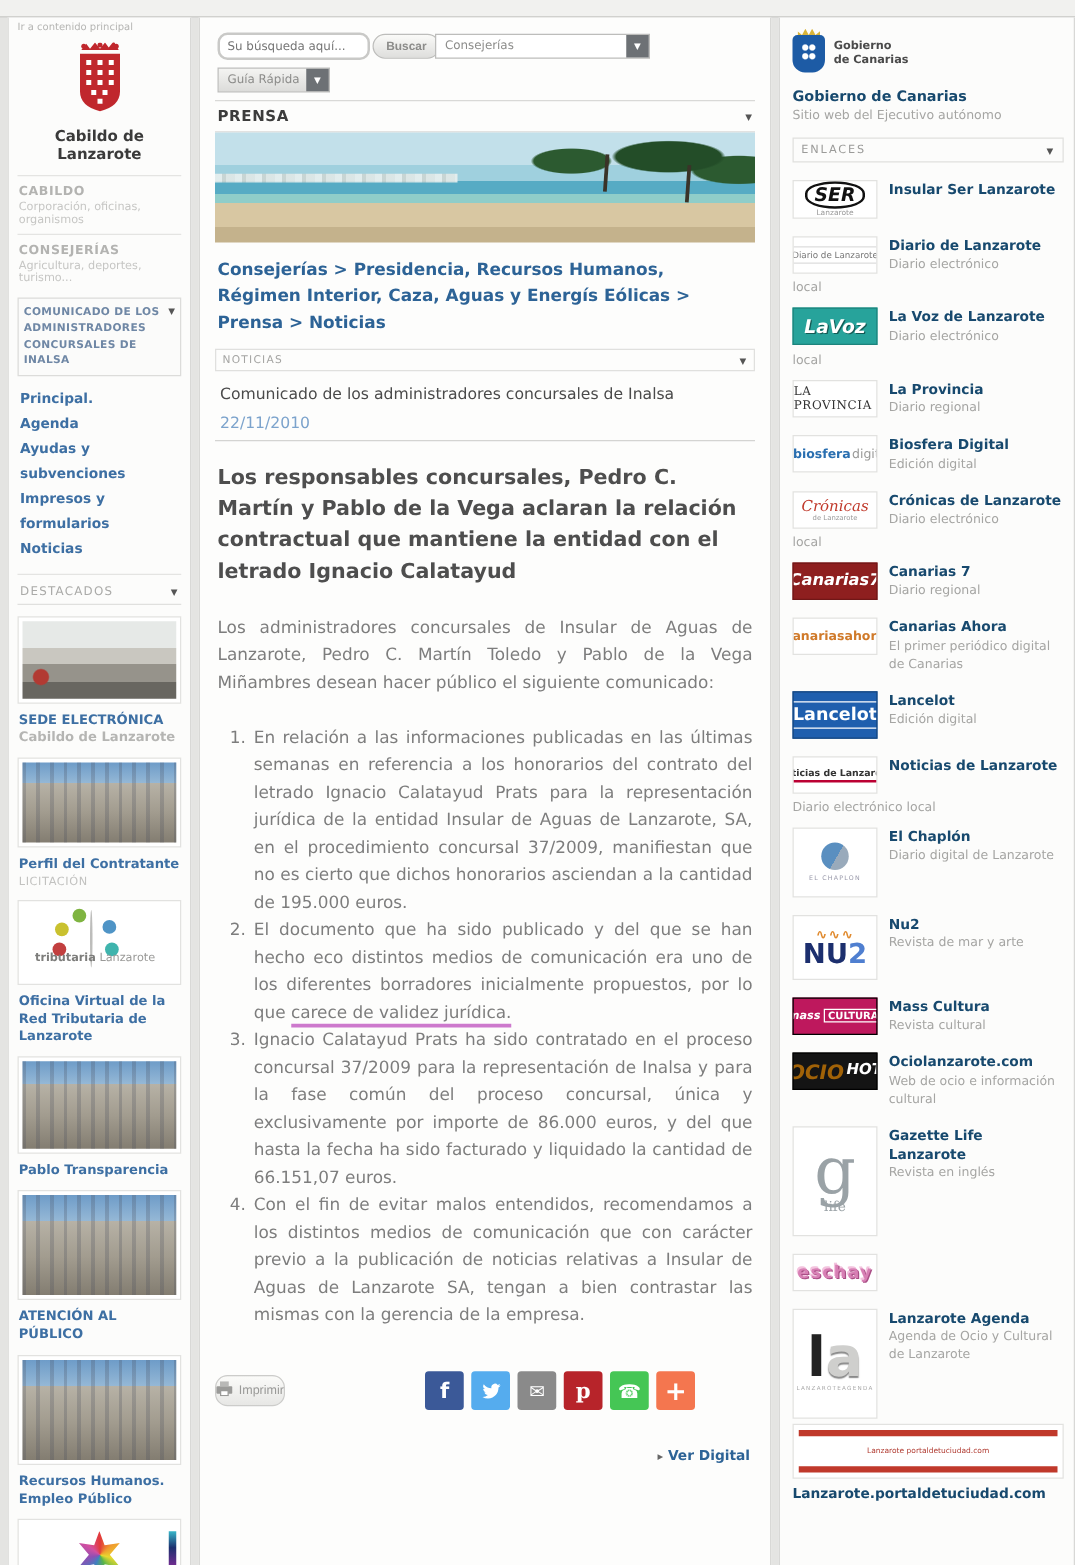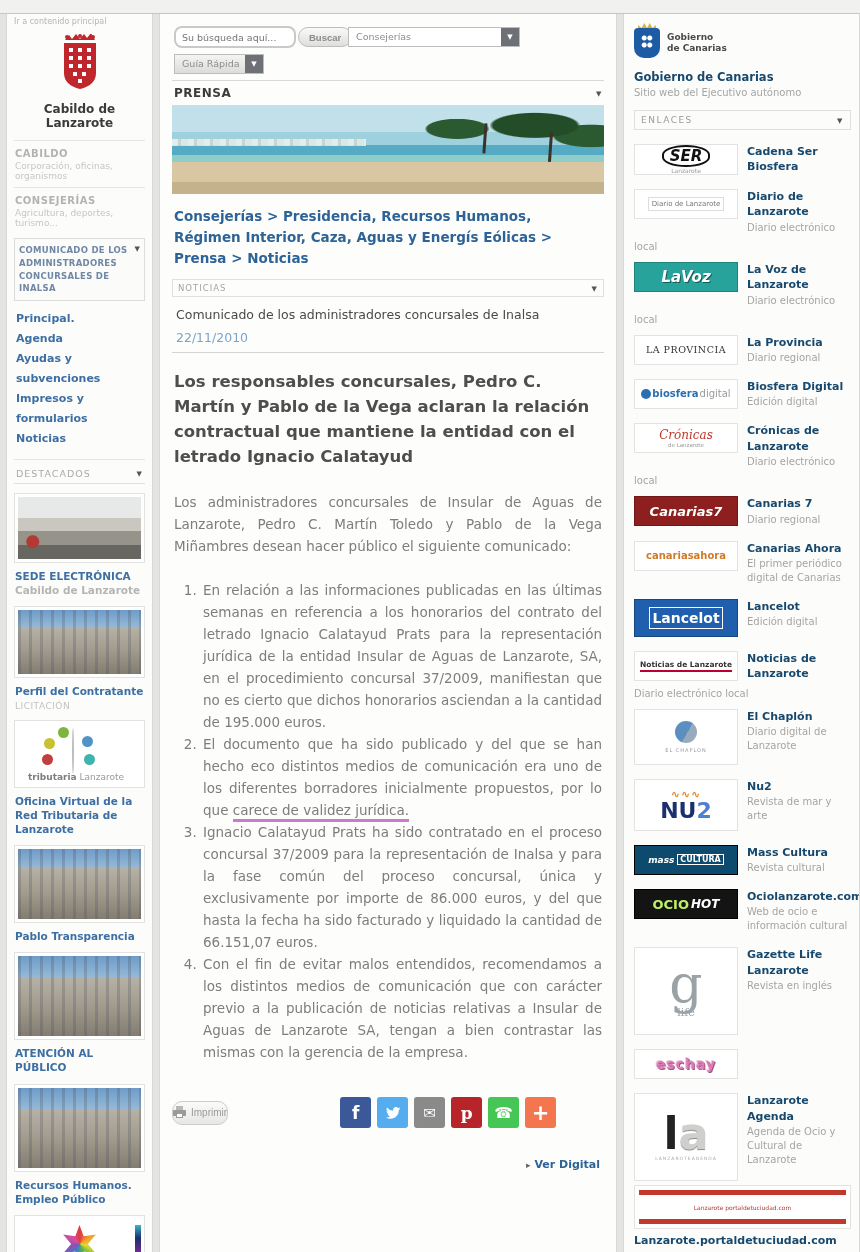--- a/index.html
+++ b/index.html
@@ -40,21 +40,21 @@
   .cap .gy{color:#b5b5b3;font-weight:bold;}
   .subcap{font-size:9px;color:#c2c2c0;margin:0 1px 4px;letter-spacing:.5px;}
   .trib{height:60px;position:relative;background:#fff;}
   .trib i{position:absolute;border-radius:50%;width:11px;height:11px;}
   .trib .stem{position:absolute;left:54px;top:4px;width:2px;height:46px;background:#bdbdbb;}
   .trib .b1{background:#7fb441;left:40px;top:3px;}
   .trib .b2{background:#c9c12f;left:26px;top:14px;}
   .trib .b3{background:#4f94c6;left:64px;top:12px;}
   .trib .b4{background:#c23f3f;left:24px;top:30px;}
   .trib .b5{background:#3fb4ad;left:66px;top:30px;}
-  .tribtxt{position:absolute;left:10px;bottom:2px;font-size:9px;color:#9a9a98;}
+  .tribtxt{position:absolute;left:10px;bottom:12px;font-size:9px;color:#9a9a98;}
   .tribtxt b{color:#7d7d7b;}
   .guia{height:92px;position:relative;background:#fff;text-align:center;}
   .guia .star{width:38px;height:38px;margin:6px auto 2px;
       background:conic-gradient(#e23a3a,#f09c2e,#e8d930,#58b548,#3f7fc0,#8e4fb4,#d44fa0,#e23a3a);
       clip-path:polygon(50% 0,61% 30%,93% 25%,72% 50%,93% 75%,61% 70%,50% 100%,39% 70%,7% 75%,28% 50%,7% 25%,39% 30%);}
   .guia .rain{position:absolute;right:0;top:0;width:6px;height:100%;
       background:linear-gradient(180deg,#37b6c9,#1c2f6e,#6a2d8e,#c2318e,#d13b3b,#e08a2e,#ded32e,#59b04a);}
 
   .shield-blue{width:26px;height:30px;background:#1d5ba5;border-radius:4px 4px 10px 10px;position:relative;display:inline-block;}
   .shield-blue:before{content:"";position:absolute;left:4px;top:-5px;right:4px;height:5px;
@@ -115,21 +115,21 @@
   .vernot .tri{color:#666;font-size:9px;}
 
   
   .gcb{display:flex;gap:7px;align-items:center;padding:4px 0 2px;}
   .gcb .gtxt{font-size:9px;font-weight:bold;color:#4a4a4a;line-height:1.25;}
   .gname{font-size:11.5px;font-weight:bold;color:#17496e;margin-top:10px;}
   .gdesc{font-size:10px;color:#a5a5a3;margin:3px 0 12px;}
   .ebar{display:flex;justify-content:space-between;align-items:center;border:1px solid #e0e0de;
       padding:4px 6px;font-size:9px;color:#9b9b99;letter-spacing:1.5px;margin-bottom:4px;}
   .rlink{display:flex;gap:9px;align-items:flex-start;padding:10px 0 4px;}
-  .rlogo{width:104px;min-height:30px;box-sizing:border-box;border:1px solid #e2e2e0;background:#fff;
+  .rlogo{width:68px;min-height:30px;box-sizing:border-box;border:1px solid #e2e2e0;background:#fff;
       display:flex;flex-direction:column;align-items:center;justify-content:center;flex:none;overflow:hidden;}
   .rtxt{flex:1;min-width:0;}
   .rname{font-size:11px;font-weight:bold;color:#17496e;line-height:1.4;}
   .rdesc{font-size:10px;color:#a5a5a3;line-height:1.4;margin-top:1px;}
   .rextra{font-size:10px;color:#a5a5a3;padding:2px 0 0;}
   .lg-ser .big{font-size:15px;font-weight:bold;color:#111;border:2px solid #111;border-radius:50%/45%;padding:0 6px;font-style:italic;}
   .lg-ser .sml{font-size:6px;color:#999;}
   .lg-plain{font-size:7px;color:#777;border:1px solid #ddd;padding:2px 3px;white-space:nowrap;}
   .lg-lavoz{background:#27a39b;border-color:#1d837c;}
   .lg-lavoz .big{color:#fff;font-size:15px;font-weight:bold;font-style:italic;text-shadow:1px 1px 0 #145a55;}
@@ -146,27 +146,27 @@
   .lg-lan{background:#1f5fae;border-color:#16477f;height:38px;}
   .lg-lan .big{color:#fff;font-weight:bold;font-size:14px;outline:1px solid #fff;outline-offset:2px;}
   .lg-not .big{font-size:7.5px;font-weight:bold;color:#333;border-bottom:2px solid #b03;padding-bottom:1px;white-space:nowrap;}
   .lg-chap{height:56px;}
   .lg-chap .circ{width:22px;height:22px;border-radius:50%;background:linear-gradient(120deg,#5a8fc0 0 55%,#9ab 55%);}
   .lg-chap .sml{font-size:5px;color:#99a;margin-top:4px;letter-spacing:1px;}
   .lg-nu2{height:52px;}
   .lg-nu2 .sq{color:#e08a2e;font-size:11px;font-weight:bold;letter-spacing:1px;}
   .lg-nu2 .big{font-size:22px;font-weight:bold;color:#1c2f6e;line-height:.9;}
   .lg-nu2 .big b{color:#4f7fd0;}
-  .lg-mass{background:#0c4a6e;border-color:#000;}
+  .lg-mass{background:#be185d;border-color:#000;}
   .lg-mass .row{display:flex;gap:3px;align-items:center;}
   .lg-mass .m1{color:#fff;font-size:9px;font-style:italic;font-weight:bold;}
   .lg-mass .m2{color:#fff;font-size:8px;font-weight:bold;border:1px solid #fff;padding:0 2px;}
   .lg-ocio{background:#141414;border-color:#000;}
   .lg-ocio .row{display:flex;gap:2px;}
-  .lg-ocio .o1{color:#bef264;font-size:13px;font-weight:bold;}
+  .lg-ocio .o1{color:#a16207;font-size:16px;font-weight:bold;font-style:italic;}
   .lg-ocio .o2{color:#fff;font-size:12px;font-weight:bold;font-style:italic;}
   .lg-glife{height:88px;}
   .lg-glife .big{font-family:"DejaVu Serif",serif;font-size:52px;color:#9aa2a6;line-height:.8;}
   .lg-glife .sml{font-family:"DejaVu Serif",serif;font-size:11px;color:#9aa2a6;}
   .lg-est .big{color:#d77fb4;font-size:14px;font-weight:bold;letter-spacing:1px;
       text-shadow:1px 1px 0 #a94f86,-1px -1px 0 #f3c3de;}
   .lg-la{height:88px;}
   .lg-la .big{font-size:44px;font-weight:bold;line-height:.9;}
   .lg-la .l1{color:#222;}
   .lg-la .l2{color:#cfcfcd;text-shadow:0 1px 1px #888;}
@@ -379,21 +379,21 @@
         <span>ENLACES</span>
         <span class="caret">▼</span>
       </div>
 
       <div class="rlink">
         <div class="rlogo lg-ser">
           <span class="big">SER</span>
             <span class="sml">Lanzarote</span>
         </div>
         <div class="rtxt">
-            <div class="rname rname-link">Cadena Ser Biosfera</div>
+            <div class="rname rname-link">Insular Ser Lanzarote</div>
           </div>
       </div>
 
       <div class="rlink">
         <div class="rlogo">
           <span class="lg-plain">Diario de Lanzarote</span>
         </div>
         <div class="rtxt">
             <div class="rname rname-link">Diario de Lanzarote</div>
           <div class="rdesc">Diario electrónico</div>

